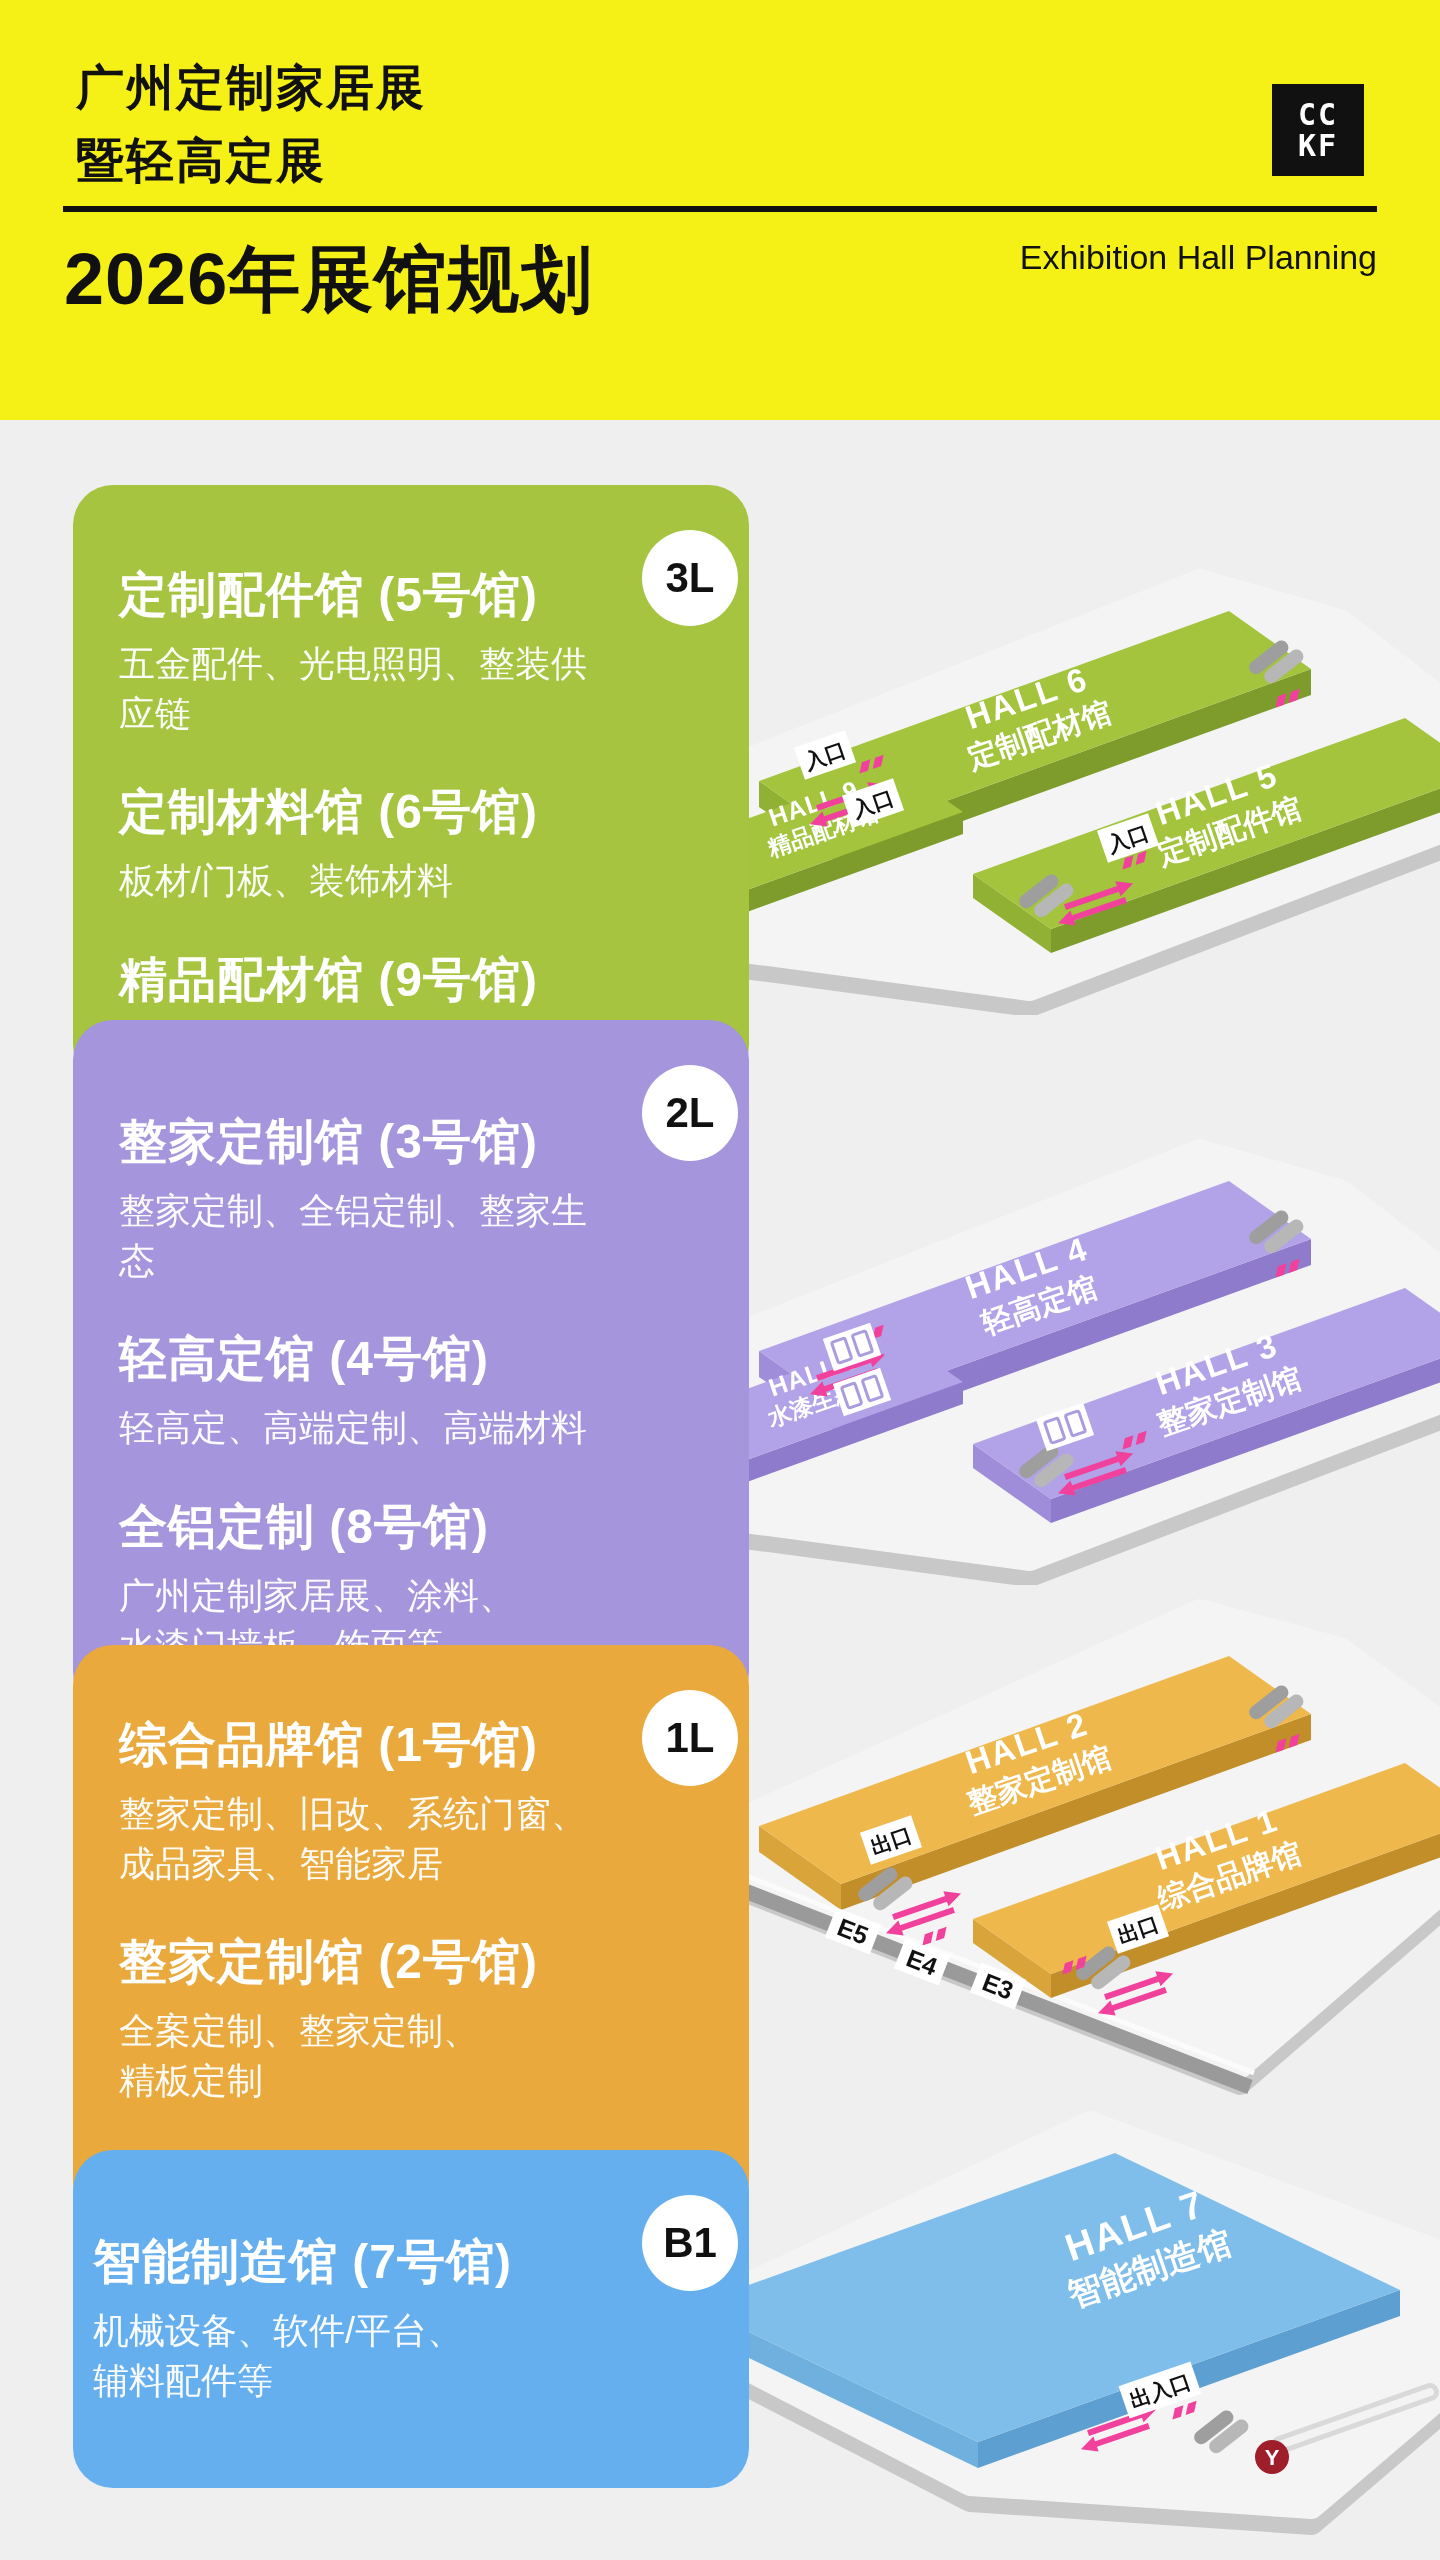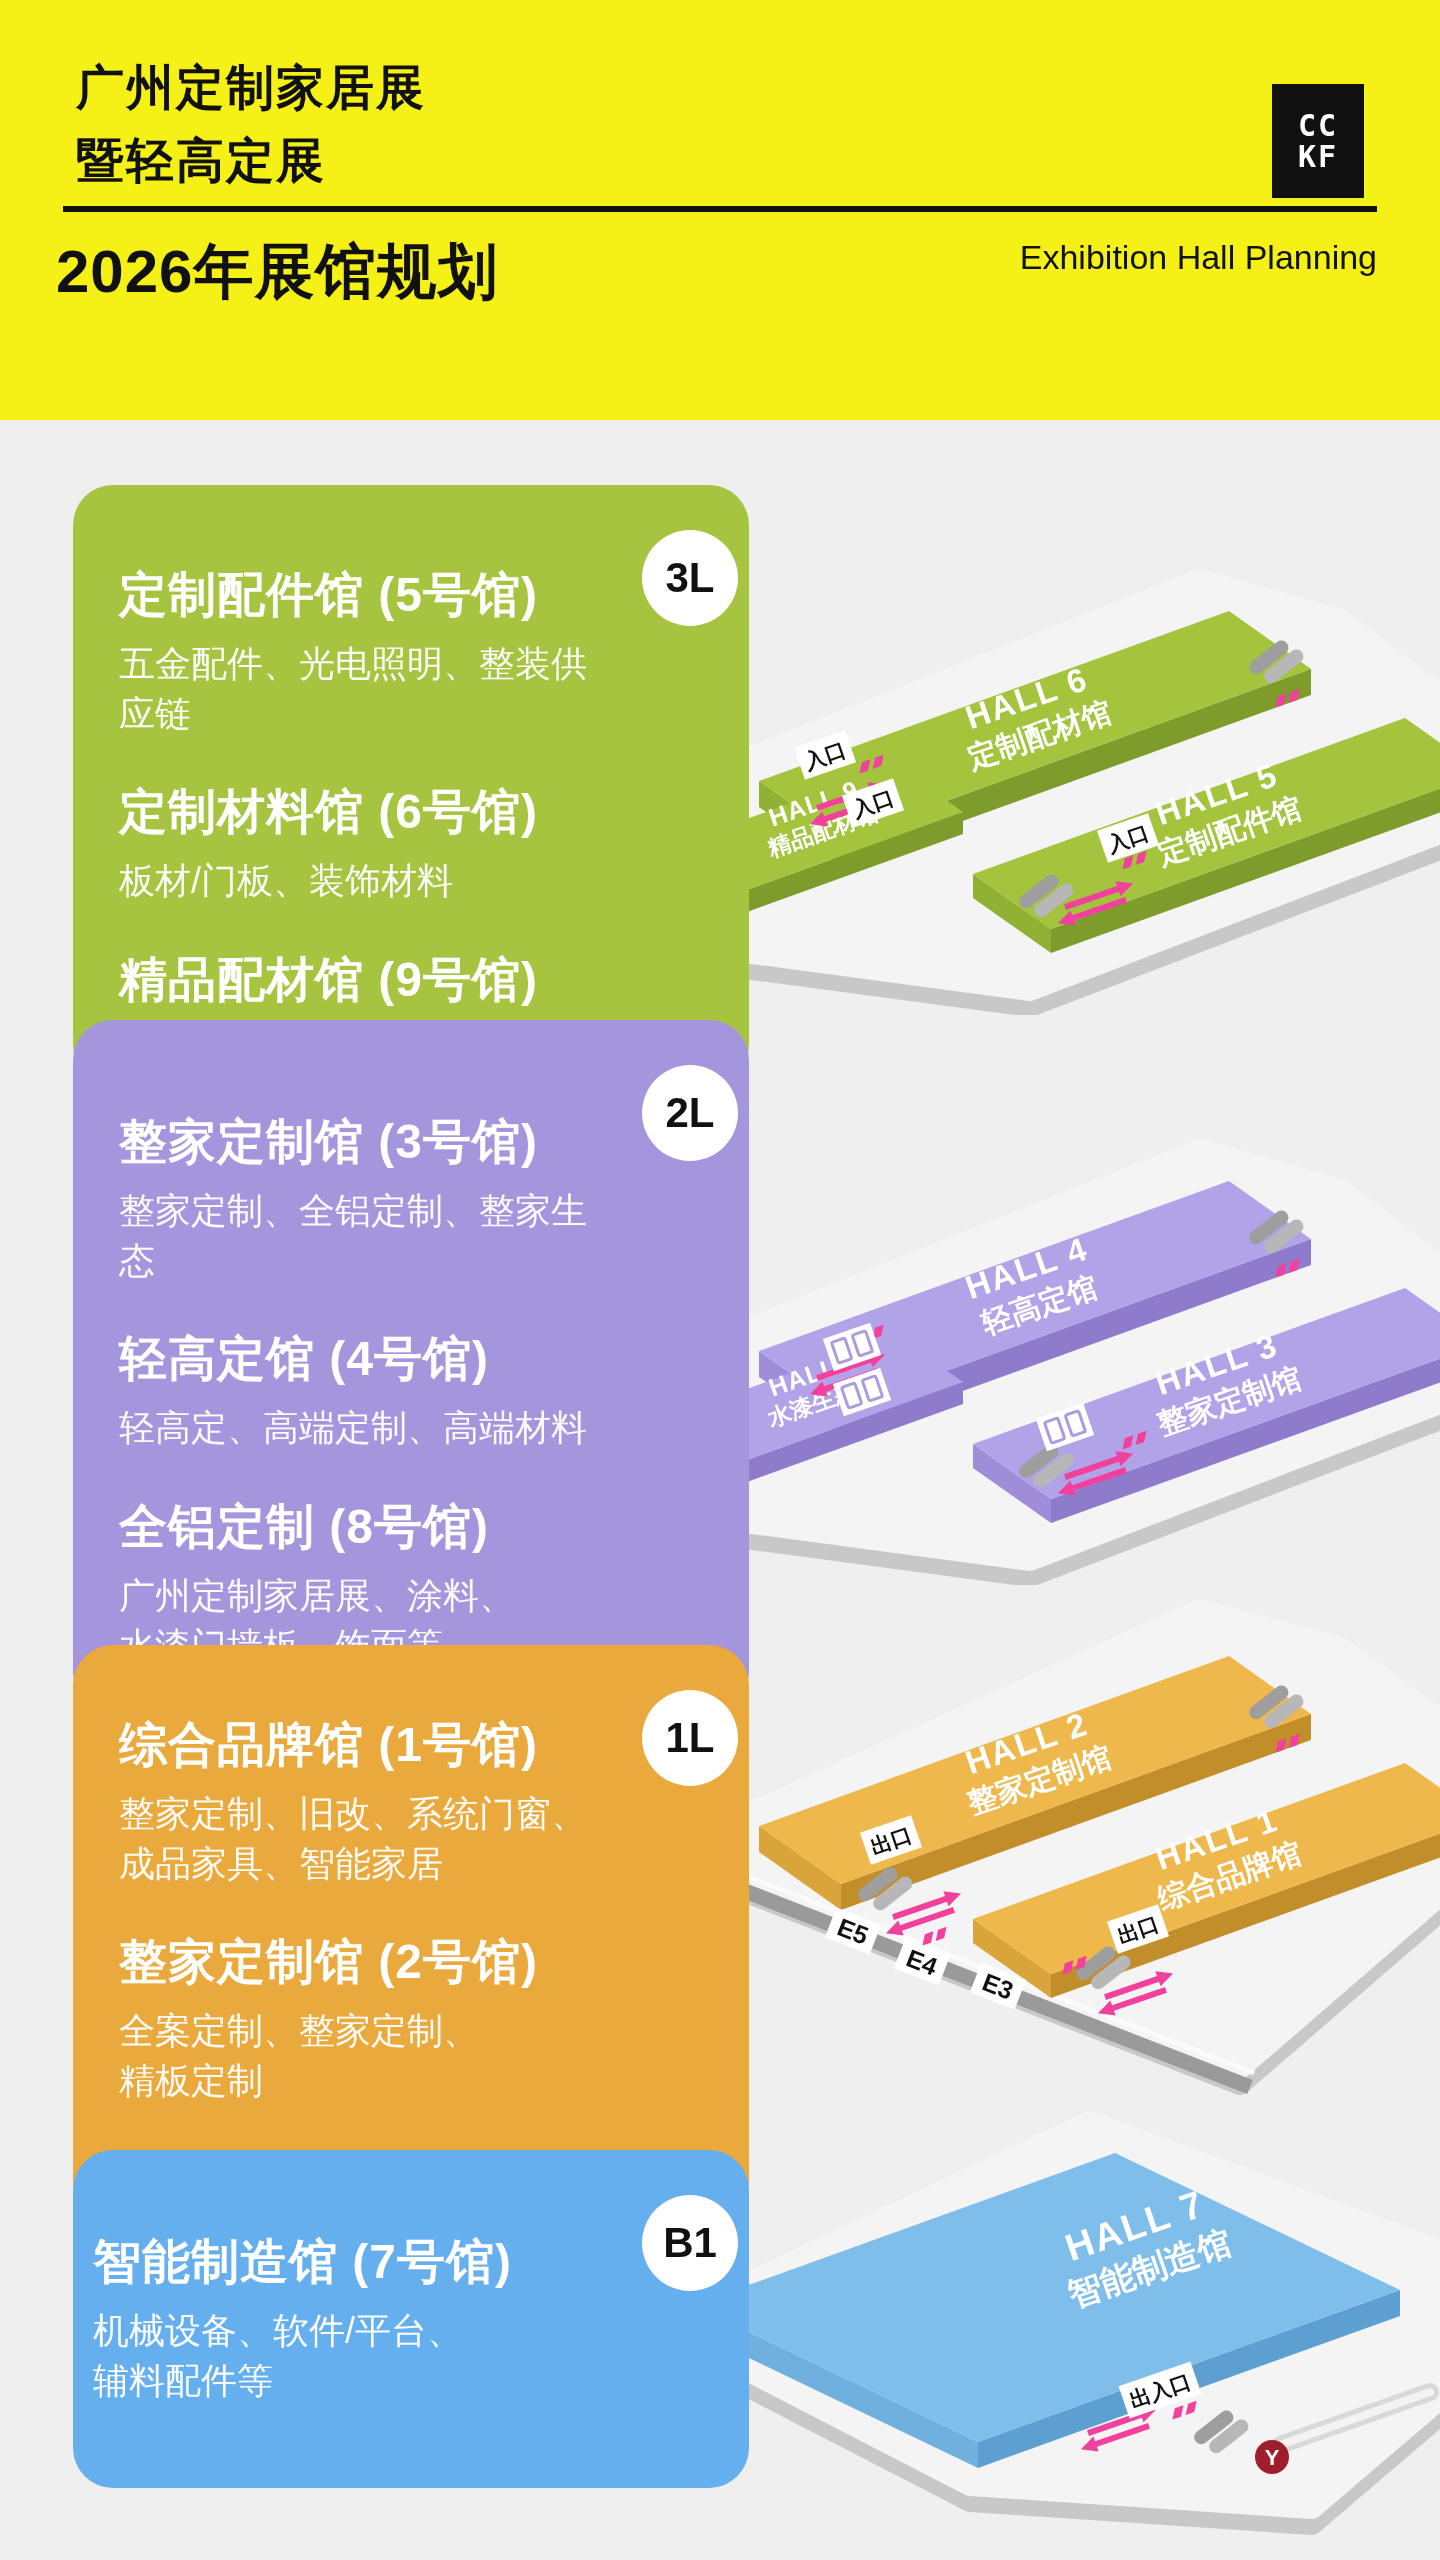--- a/index.html
+++ b/index.html
@@ -3,25 +3,25 @@
 <meta charset="utf-8">
 <style>
   html,body{margin:0;padding:0;}
   body{
     width:1440px;height:2560px;position:relative;overflow:hidden;
     background:#EFEFEF;font-family:"Liberation Sans",sans-serif;
   }
   
   .header{position:absolute;left:0;top:0;width:1440px;height:420px;background:#F5F116;z-index:6;}
   .expo-title{position:absolute;left:76px;top:52px;font-size:48px;font-weight:900;color:#111;line-height:1.52;letter-spacing:2px;}
-  .logo{position:absolute;left:1272px;top:84px;width:92px;height:114px;background:#111;color:#fff;
+  .logo{position:absolute;left:1272px;top:84px;width:92px;height:92px;background:#111;color:#fff;
         display:flex;flex-direction:column;align-items:center;justify-content:center;
         font-family:"DejaVu Sans Mono",monospace;font-weight:700;font-size:30px;line-height:1.05;letter-spacing:2px;}
   .divider{position:absolute;left:63px;top:206px;width:1314px;height:6px;background:#111;}
-  .main-title{position:absolute;left:56px;top:232px;font-size:60px;font-weight:900;color:#111;letter-spacing:1px;}
+  .main-title{position:absolute;left:64px;top:232px;font-size:72px;font-weight:900;color:#111;letter-spacing:1px;}
   .subtitle-en{position:absolute;right:63px;top:238px;font-size:34px;font-weight:400;color:#111;}
   
   .card{position:absolute;left:73px;width:676px;border-radius:40px;color:#fff;}
   .card-3l{top:485px;height:600px;z-index:2;}
   .card-2l{top:1020px;height:692px;z-index:3;}
   .card-1l{top:1645px;height:578px;z-index:4;}
   .card-b1{top:2150px;height:338px;z-index:5;}
   .card-inner{padding:50px 140px 0 46px;margin-top:28px;}
   .card-2l .card-inner{padding-top:62px;}
   .card-1l .card-inner{padding-top:40px;}

